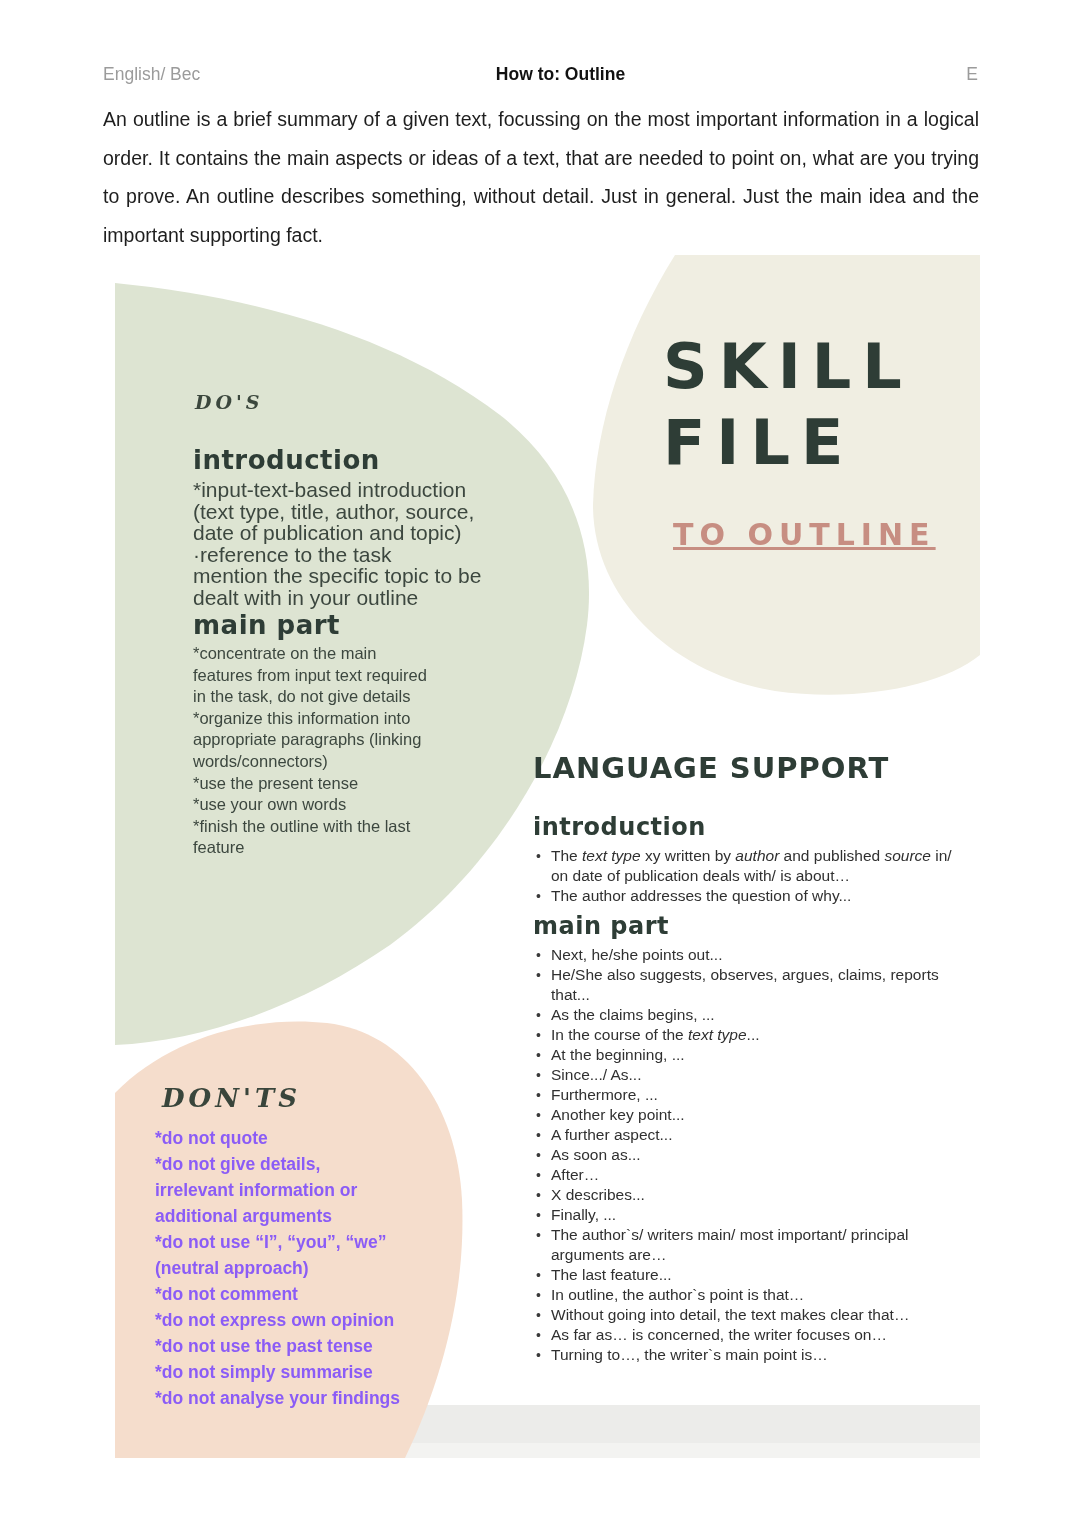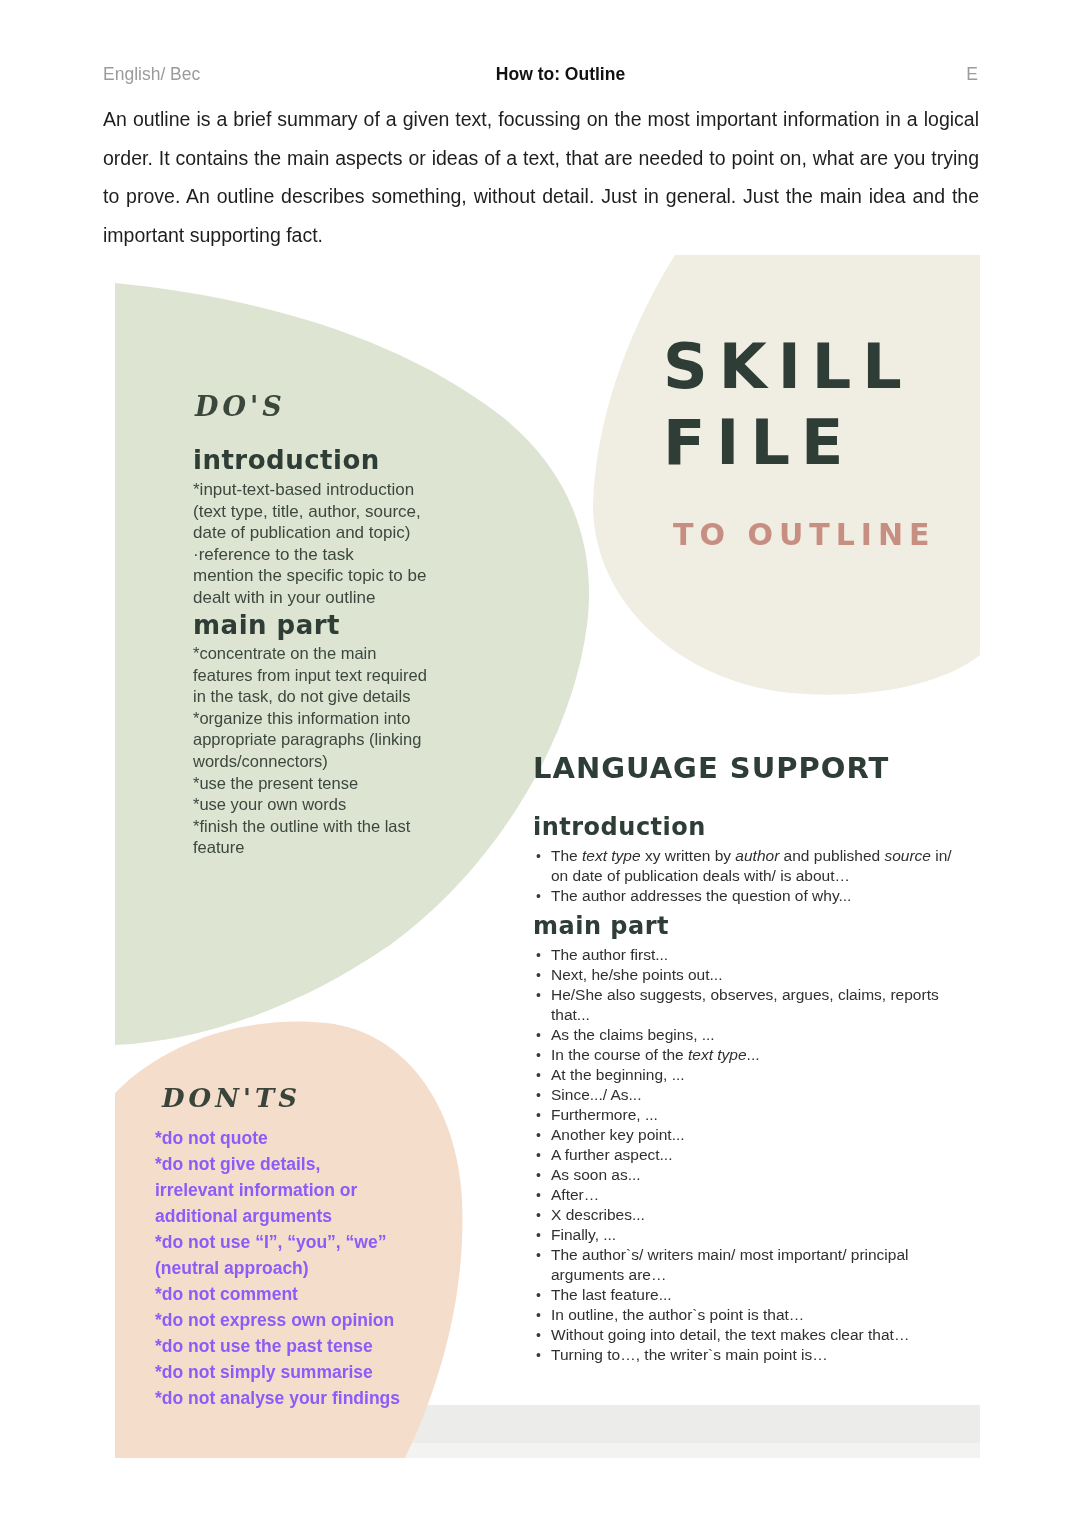--- a/index.html
+++ b/index.html
@@ -29,38 +29,38 @@
   
   .script-head{
     font-family:"DejaVu Serif", serif;font-style:italic;font-weight:bold;
     letter-spacing:4px;color:#3b473d;
   }
   
   .disp{
     font-family:"DejaVu Sans", sans-serif;font-weight:800;color:#2e3d36;
     letter-spacing:0.5px;
   }
-  .dos-head{left:80px;top:136px;font-size:27px;}
+  .dos-head{left:80px;top:136px;font-size:19px;}
   .g-sub{font-size:26px;}
   .g-intro-head{left:78px;top:190px;}
   .g-intro-body{
     left:78px;top:224px;width:300px;white-space:pre-line;
-    font-size:17px;line-height:21.6px;color:#3c473f;
+    font-size:21px;line-height:21.6px;color:#3c473f;
   }
   .g-main-head{left:78px;top:355px;}
   .g-main-body{
     left:78px;top:388px;width:310px;white-space:pre-line;
     font-size:16.5px;line-height:21.6px;color:#3c473f;
   }
   .skill-title{
     left:548px;top:74px;font-size:62px;line-height:76px;letter-spacing:11px;
     white-space:pre-line;color:#2e3d36;font-weight:800;
   }
   .to-outline{
-    left:558px;top:262px;font-size:30px;letter-spacing:6px;color:#c78e82;font-weight:800;
+    left:558px;top:262px;font-size:30px;letter-spacing:6px;color:#c78e82;font-weight:800;text-decoration:underline;
   }
   .ls-head{left:418px;top:496px;font-size:29px;letter-spacing:1px;}
   .ls-sub{font-size:24px;}
   .ls-intro-head{left:418px;top:558px;}
   .ls-main-head{left:418px;top:657px;}
   ul.bullets{
     list-style:none;margin:0;padding:0;width:432px;
     font-size:15.5px;line-height:20px;color:#303030;
   }
   ul.bullets li{position:relative;padding-left:18px;}
@@ -130,38 +130,38 @@
     <div class="abs disp ls-head">LANGUAGE SUPPORT</div>
 
     <div class="abs disp ls-sub ls-intro-head">introduction</div>
     <ul class="abs bullets ls-intro-list">
       <li><span>The </span><span class="it">text type</span><span> xy written by </span><span class="it">author</span><span> and published </span><span class="it">source</span><span> in/ on date of publication deals with/ is about…</span></li>
       <li>The author addresses the question of why...</li>
     </ul>
 
     <div class="abs disp ls-sub ls-main-head">main part</div>
     <ul class="abs bullets ls-main-list">
-      <li>The author first...</li>
       <li>Next, he/she points out...</li>
       <li>He/She also suggests, observes, argues, claims, reports that...</li>
       <li>As the claims begins, ...</li>
       <li><span>In the course of the </span><span class="it">text type</span><span>...</span></li>
       <li>At the beginning, ...</li>
       <li>Since.../ As...</li>
       <li>Furthermore, ...</li>
       <li>Another key point...</li>
       <li>A further aspect...</li>
       <li>As soon as...</li>
       <li>After…</li>
       <li>X describes...</li>
       <li>Finally, ...</li>
       <li>The author`s/ writers main/ most important/ principal arguments are…</li>
       <li>The last feature...</li>
       <li>In outline, the author`s point is that…</li>
       <li>Without going into detail, the text makes clear that…</li>
+      <li>As far as… is concerned, the writer focuses on…</li>
       <li>Turning to…, the writer`s main point is…</li>
     </ul>
 
     <div class="abs script-head donts-head">DON'TS</div>
     <div class="abs donts-body">*do not quote
 *do not give details,
 irrelevant information or
 additional arguments
 *do not use “I”, “you”, “we”
 (neutral approach)

